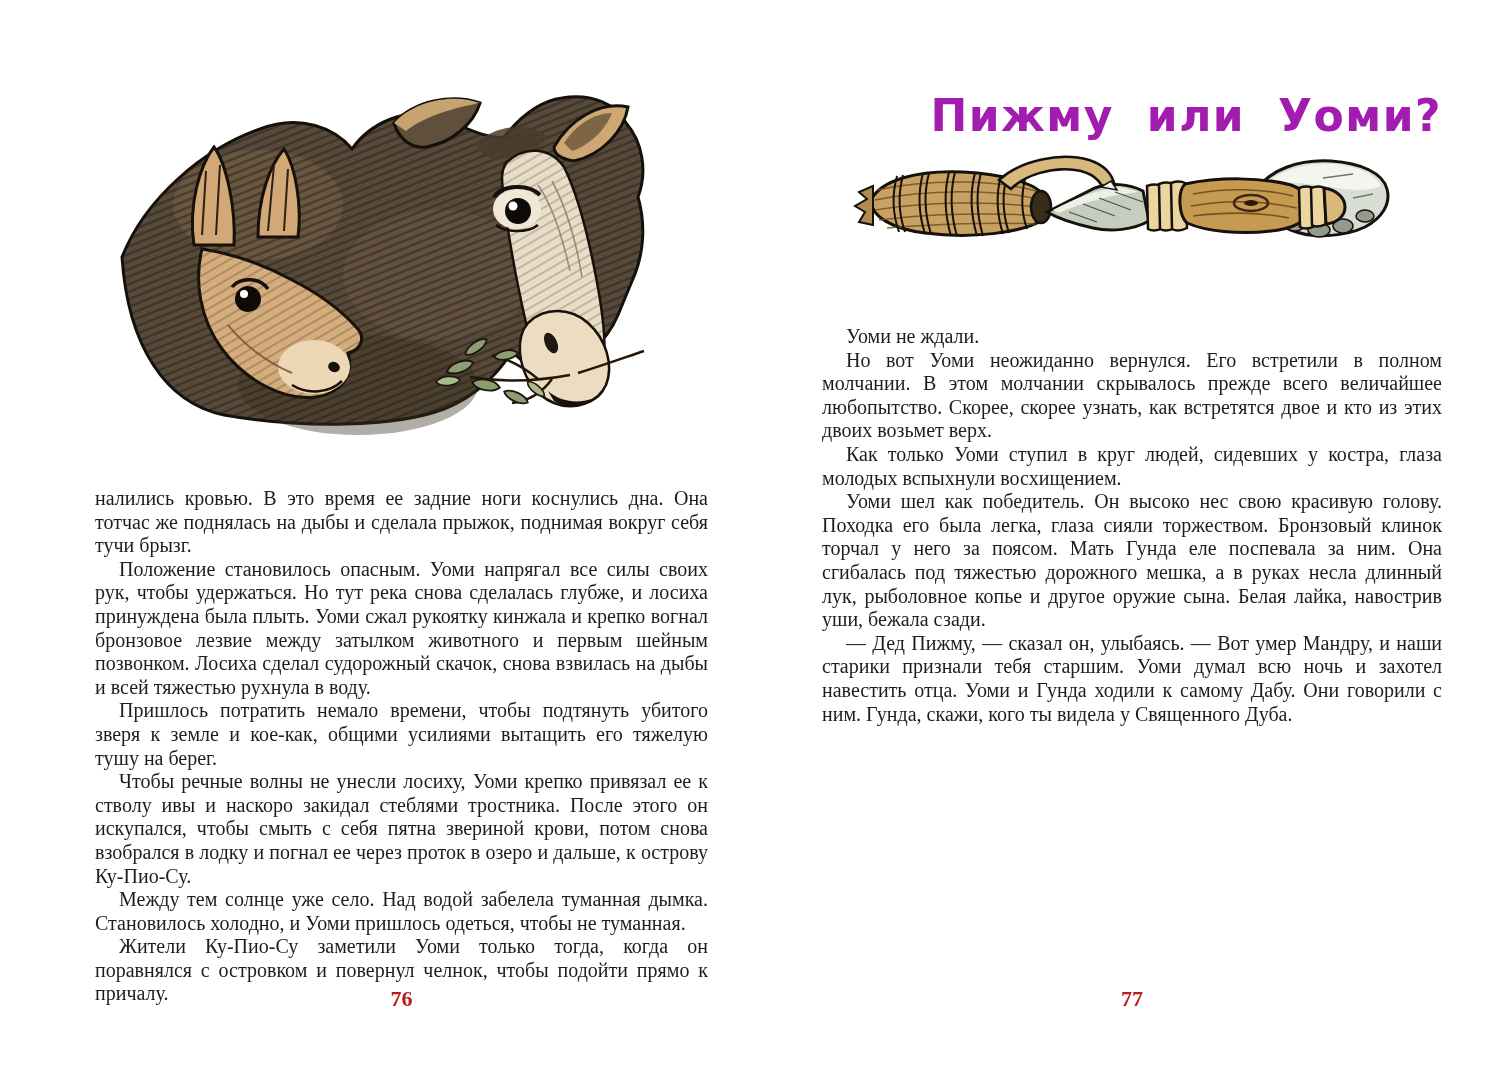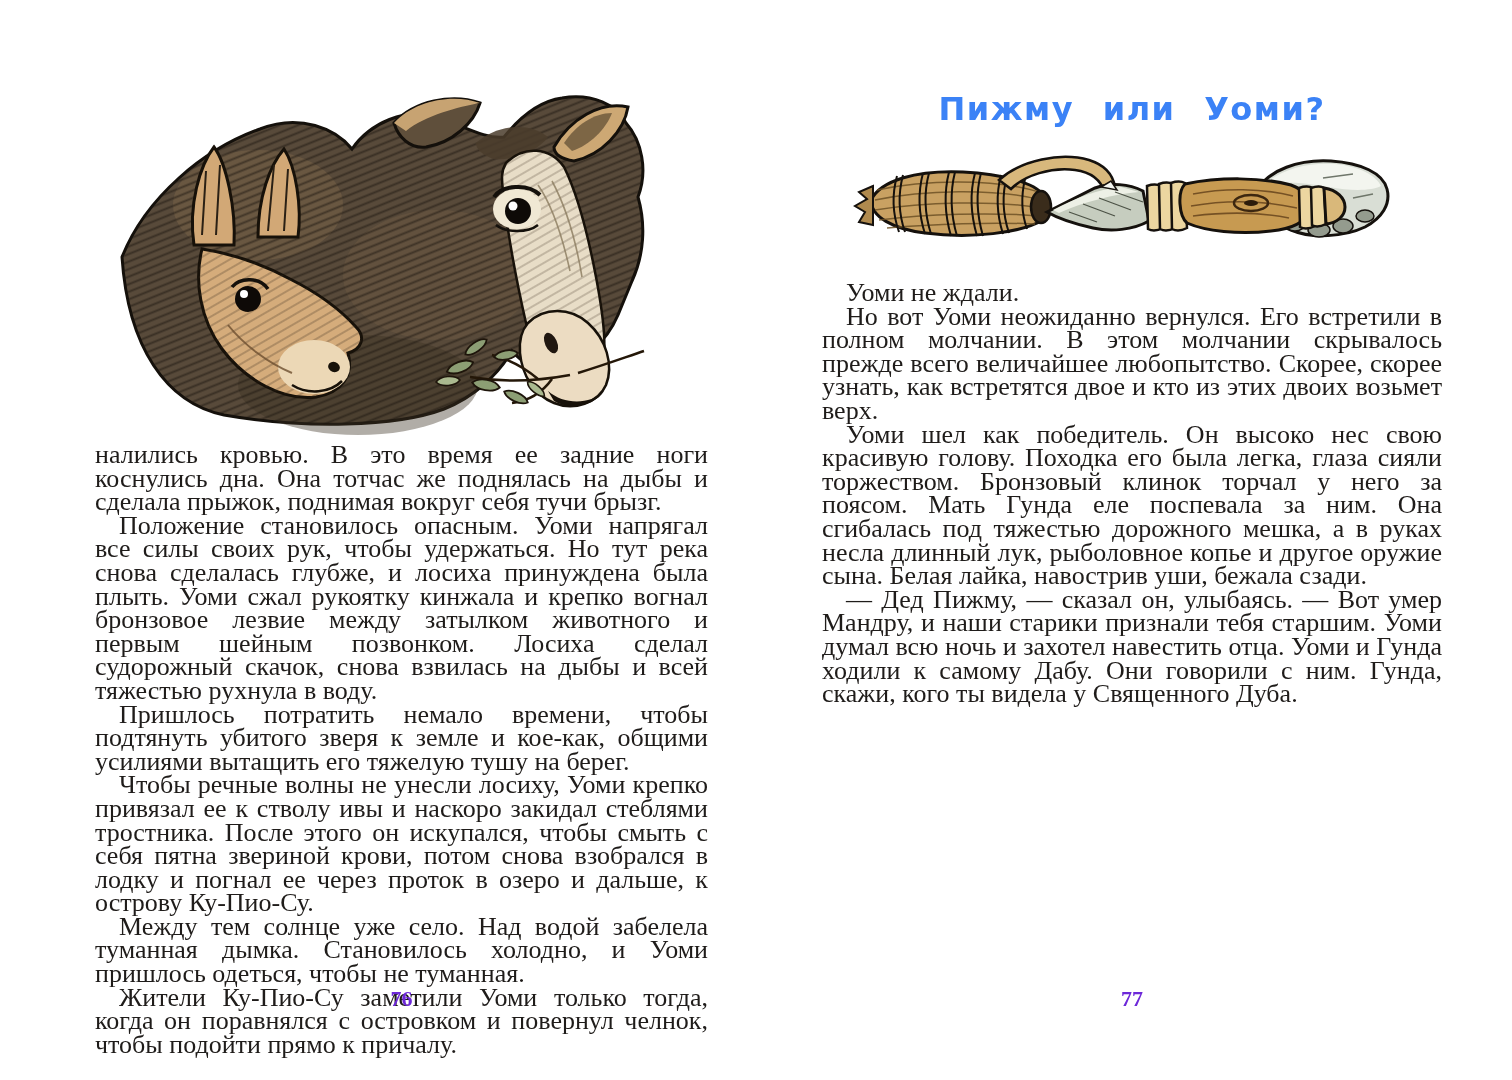--- a/index.html
+++ b/index.html
@@ -1,32 +1,32 @@
 <!DOCTYPE html>
 <html lang="ru"><head>
 <meta charset="utf-8">
 <style>
   html,body{margin:0;padding:0;background:#ffffff;}
   .spread{
     position:relative;width:1512px;height:1080px;background:#ffffff;overflow:hidden;
     font-family:"Liberation Serif","DejaVu Serif",serif;color:#1f1c1a;
   }
-  .text-block{position:absolute;font-size:26px;line-height:23.6px;text-align:justify;
-    text-justify:inter-word;color:#1f1c1a;}
+  .text-block{position:absolute;font-size:20px;line-height:23.6px;text-align:justify;
+    text-justify:inter-word;color:#1f1c1a;margin-top:44px;}
   .text-block p{margin:0;text-indent:24px;}
   .text-block p.no-indent{text-indent:0;}
   #left-text{left:95px;top:443px;width:613px;}
   #right-text{left:822px;top:281px;width:620px;}
   .chapter-title{
-    position:absolute;left:822px;top:90px;width:620px;text-align:center;
+    position:absolute;left:822px;top:90px;width:620px;text-align:right;
     font-family:"DejaVu Sans","Liberation Sans",sans-serif;font-weight:800;
-    font-size:32px;letter-spacing:1.5px;word-spacing:16px;color:#3b82f6;
+    font-size:44px;letter-spacing:1.5px;word-spacing:16px;color:#a21caf;
   }
   .page-number{position:absolute;top:986px;font-weight:bold;font-size:22px;
-    text-align:center;color:#6d28d9;}
+    text-align:center;color:#b91c1c;}
   #page-num-left{left:95px;width:613px;}
   #page-num-right{left:822px;width:620px;}
   .illu{position:absolute;}
   #moose-illu{left:108px;top:85px;}
   #knife-illu{left:853px;top:150px;}
 </style>
 </head>
 <body>
 
 <div class="spread">
@@ -186,20 +186,21 @@
           <path d="M446,38 C452,36 456,36 460,38 L462,76 C456,79 451,79 447,77 Z"></path>
           <path d="M458,38 C464,36 468,36 471,38 L473,74 C467,77 462,77 459,75 Z"></path>
         </g>
         <path d="M471,38 C484,40 492,48 492,57 C492,66 484,73 473,74 Z" fill="#d9b87a" stroke="#15110d" stroke-width="3"></path>
       </g>
     </svg>
 
     <div id="right-text" class="text-block">
       <p>Уоми не ждали.</p>
       <p>Но вот Уоми неожиданно вернулся. Его встретили в полном молчании. В этом молчании скрывалось прежде всего величайшее любопытство. Скорее, скорее узнать, как встретятся двое и кто из этих двоих возьмет верх.</p>
+      <p>Как только Уоми ступил в круг людей, сидевших у костра, глаза молодых вспыхнули восхищением.</p>
       <p>Уоми шел как победитель. Он высоко нес свою красивую голову. Походка его была легка, глаза сияли торжеством. Бронзовый клинок торчал у него за поясом. Мать Гунда еле поспевала за ним. Она сгибалась под тяжестью дорожного мешка, а в руках несла длинный лук, рыболовное копье и другое оружие сына. Белая лайка, навострив уши, бежала сзади.</p>
       <p>— Дед Пижму, — сказал он, улыбаясь. — Вот умер Мандру, и наши старики признали тебя старшим. Уоми думал всю ночь и захотел навестить отца. Уоми и Гунда ходили к самому Дабу. Они говорили с ним. Гунда, скажи, кого ты видела у Священного Дуба.</p>
     </div>
 
     <div id="page-num-right" class="page-number">77</div>
   </div>
 
 </div>
 
 </body></html>

